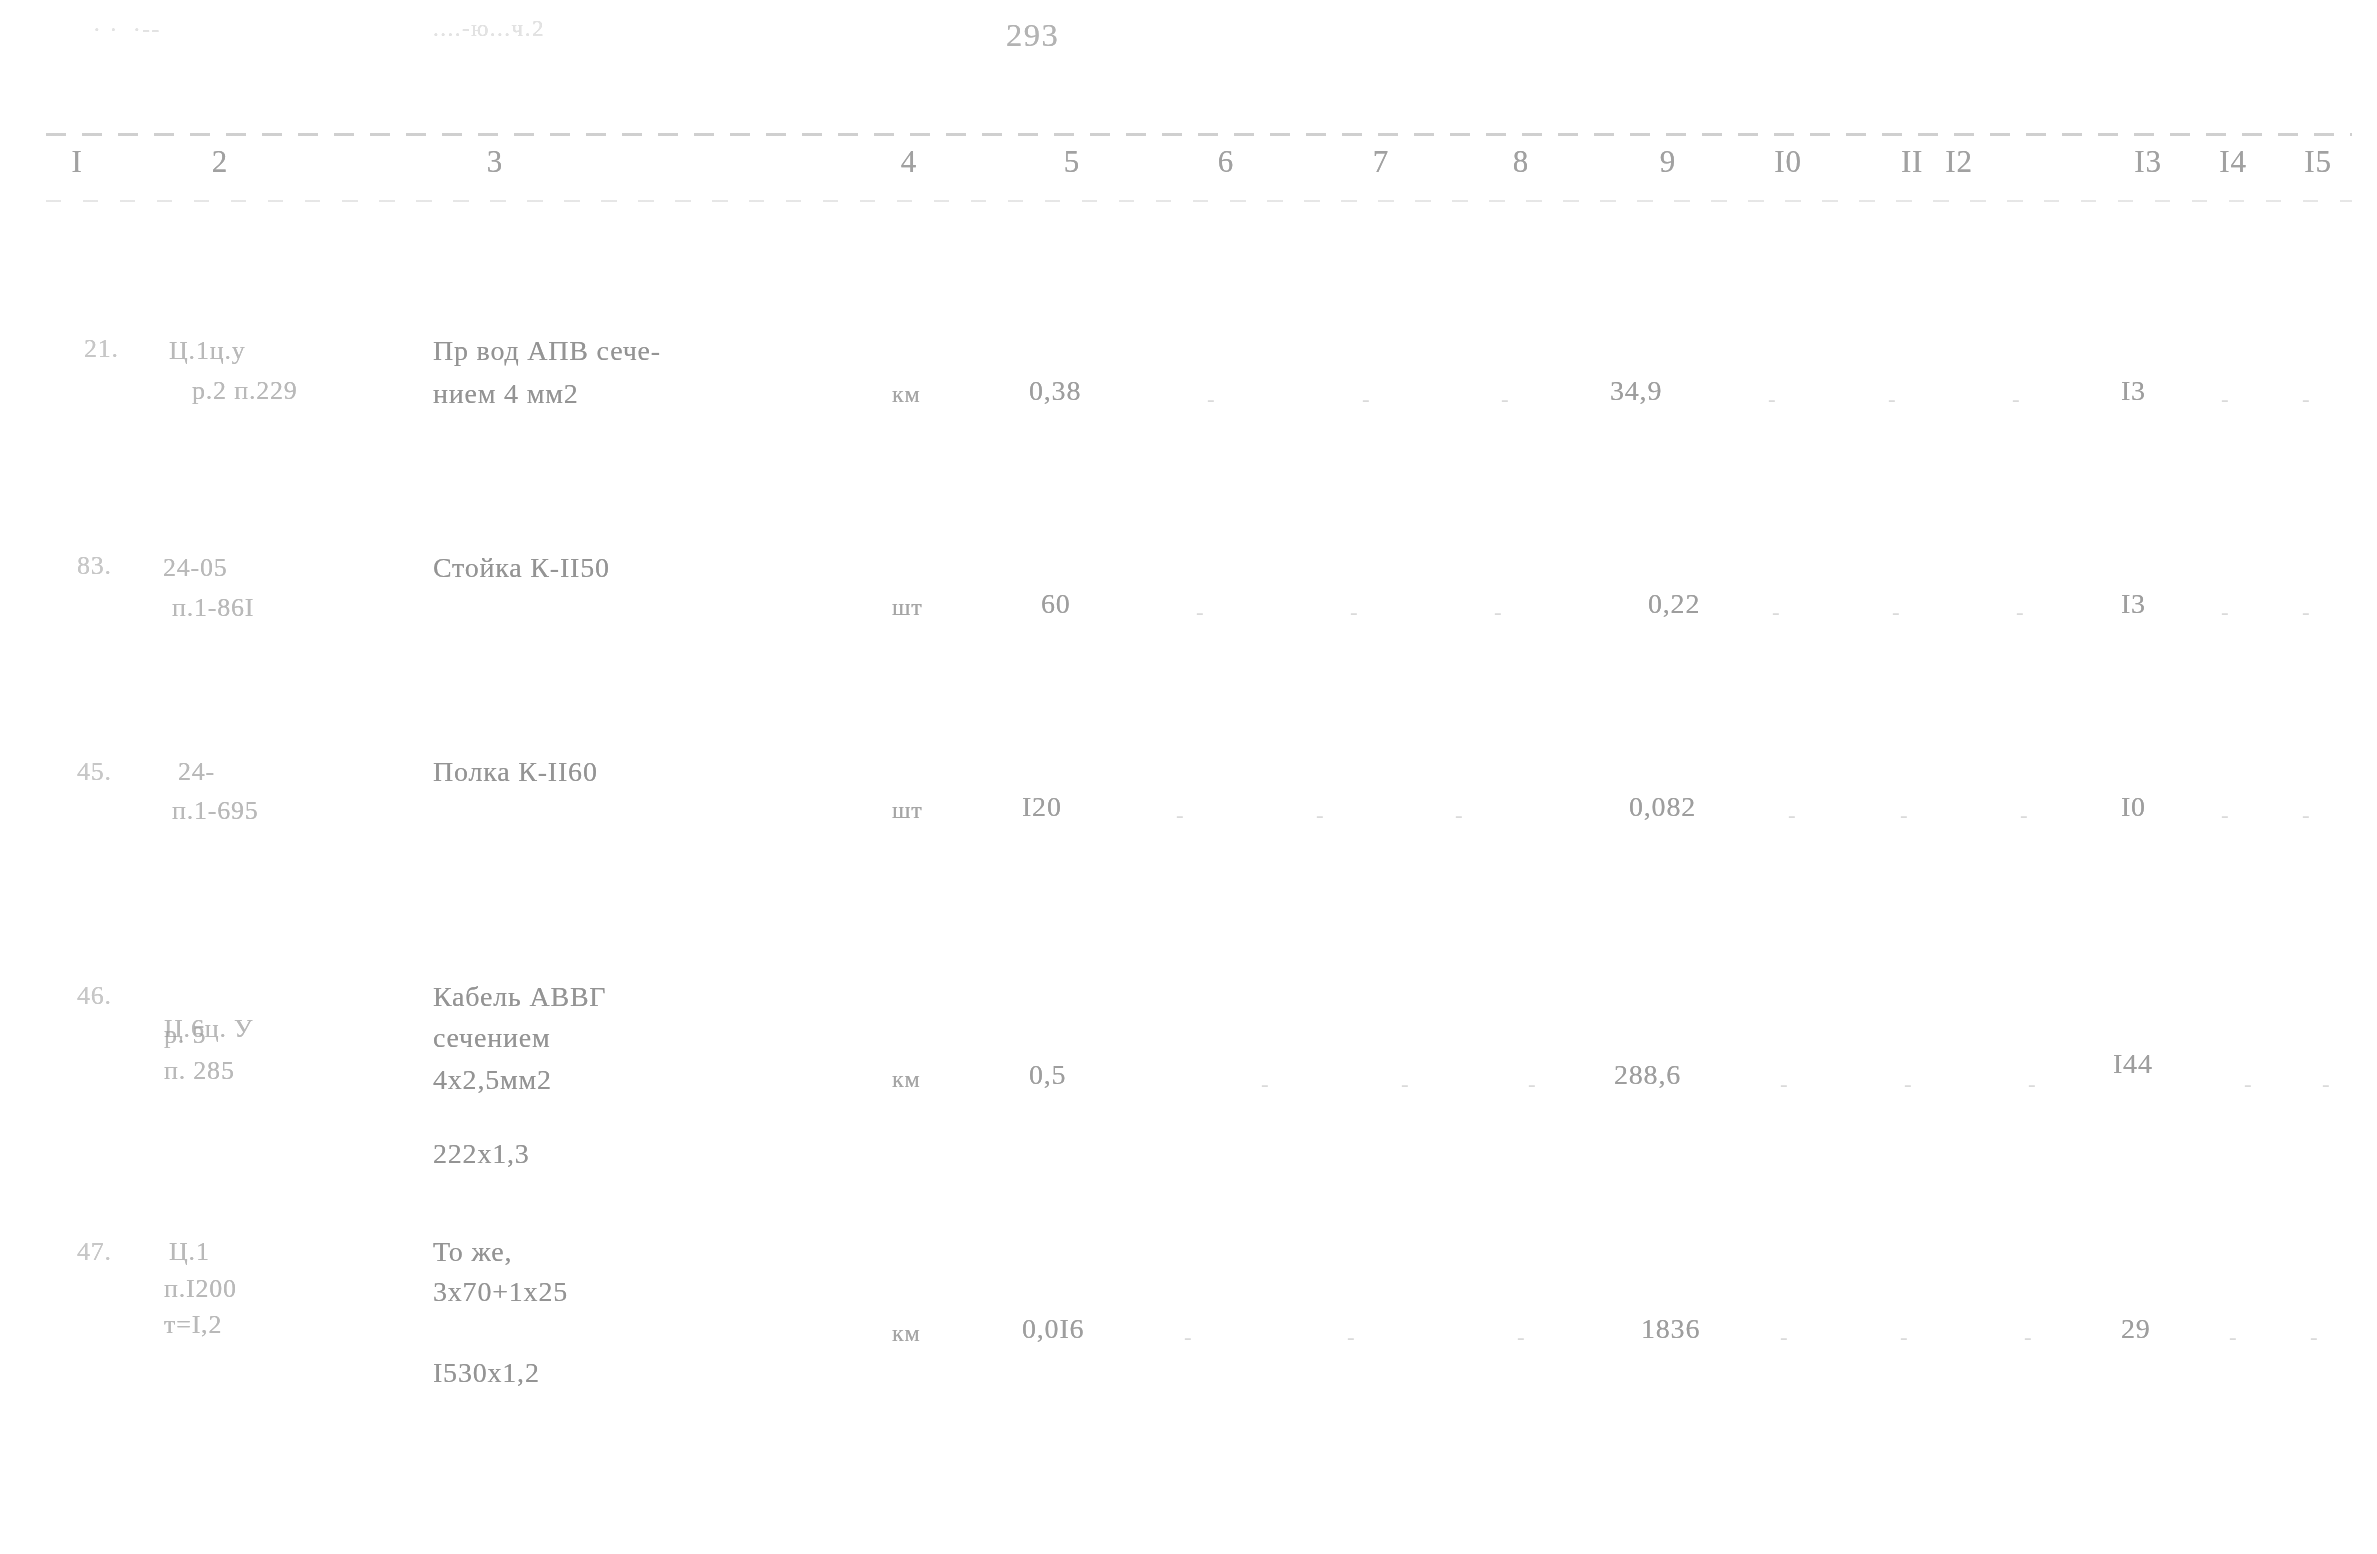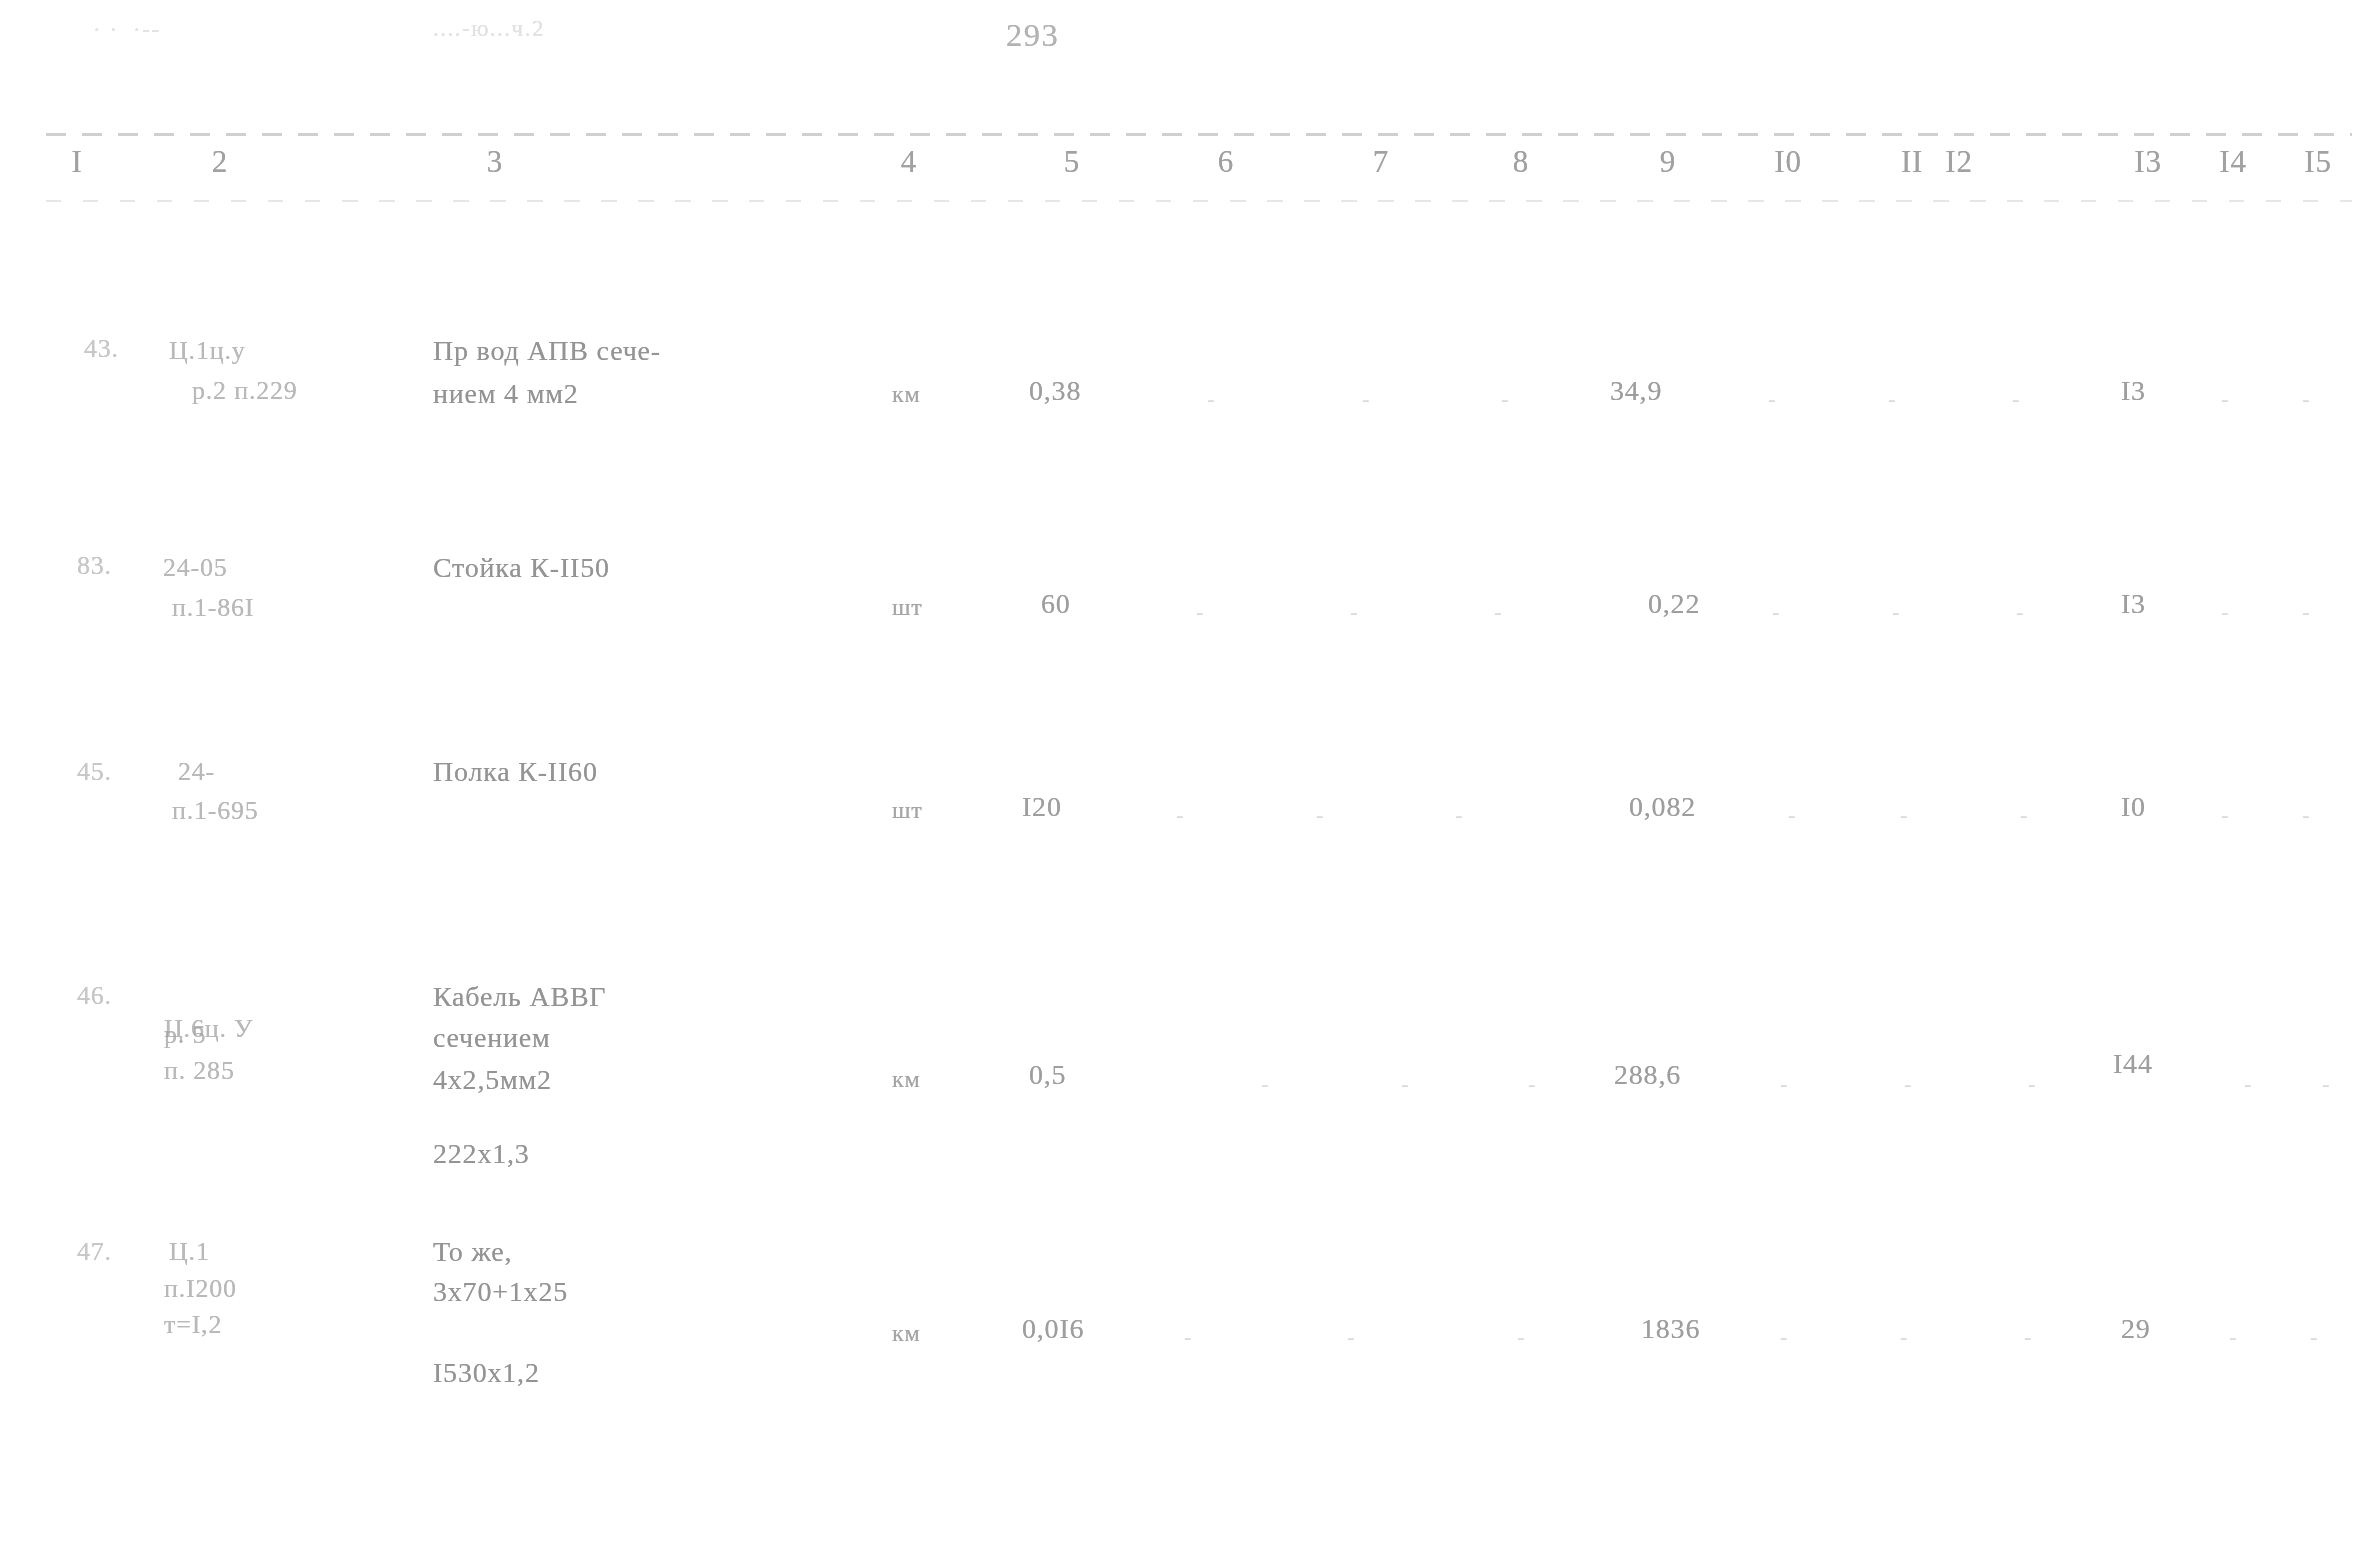--- a/index.html
+++ b/index.html
@@ -173,21 +173,21 @@
   <div class="colnum ink" style="left:1757px;top:144px; width:62px;">I0</div>
   <div class="colnum ink" style="left:1881px;top:144px; width:62px;">II</div>
   <div class="colnum ink" style="left:1928px;top:144px; width:62px;">I2</div>
   <div class="colnum ink" style="left:2117px;top:144px; width:62px;">I3</div>
   <div class="colnum ink" style="left:2202px;top:144px; width:62px;">I4</div>
   <div class="colnum ink" style="left:2287px;top:144px; width:62px;text-align:center;">I5</div>
 
   <div class="rule rule-light" style="left:46px; top:200px; width:2306px;"></div>
 
   <div>
-    <div class="rownum ink ink-faint" style="left:84px; top:334px;">43.</div>
+    <div class="rownum ink ink-faint" style="left:84px; top:334px;">21.</div>
     <div class="code ink ink-faint" style="left:169px; top:331px;">Ц.1ц.у</div>
     <div class="code ink ink-faint" style="left:192px; top:371px;">р.2 п.229</div>
 
     <div class="desc ink" style="left:433px; top:328px;">Пр вод АПВ сече-</div>
     <div class="desc ink" style="left:433px; top:371px;">нием 4 мм2</div>
 
     <div class="unit ink" style="left:892px; top:381px;">км</div>
     <div class="cell-num ink" style="left:1029px; top:375px;">0,38</div>
 
     <div class="dash" style="left:1207px; top:387px;">-</div>

